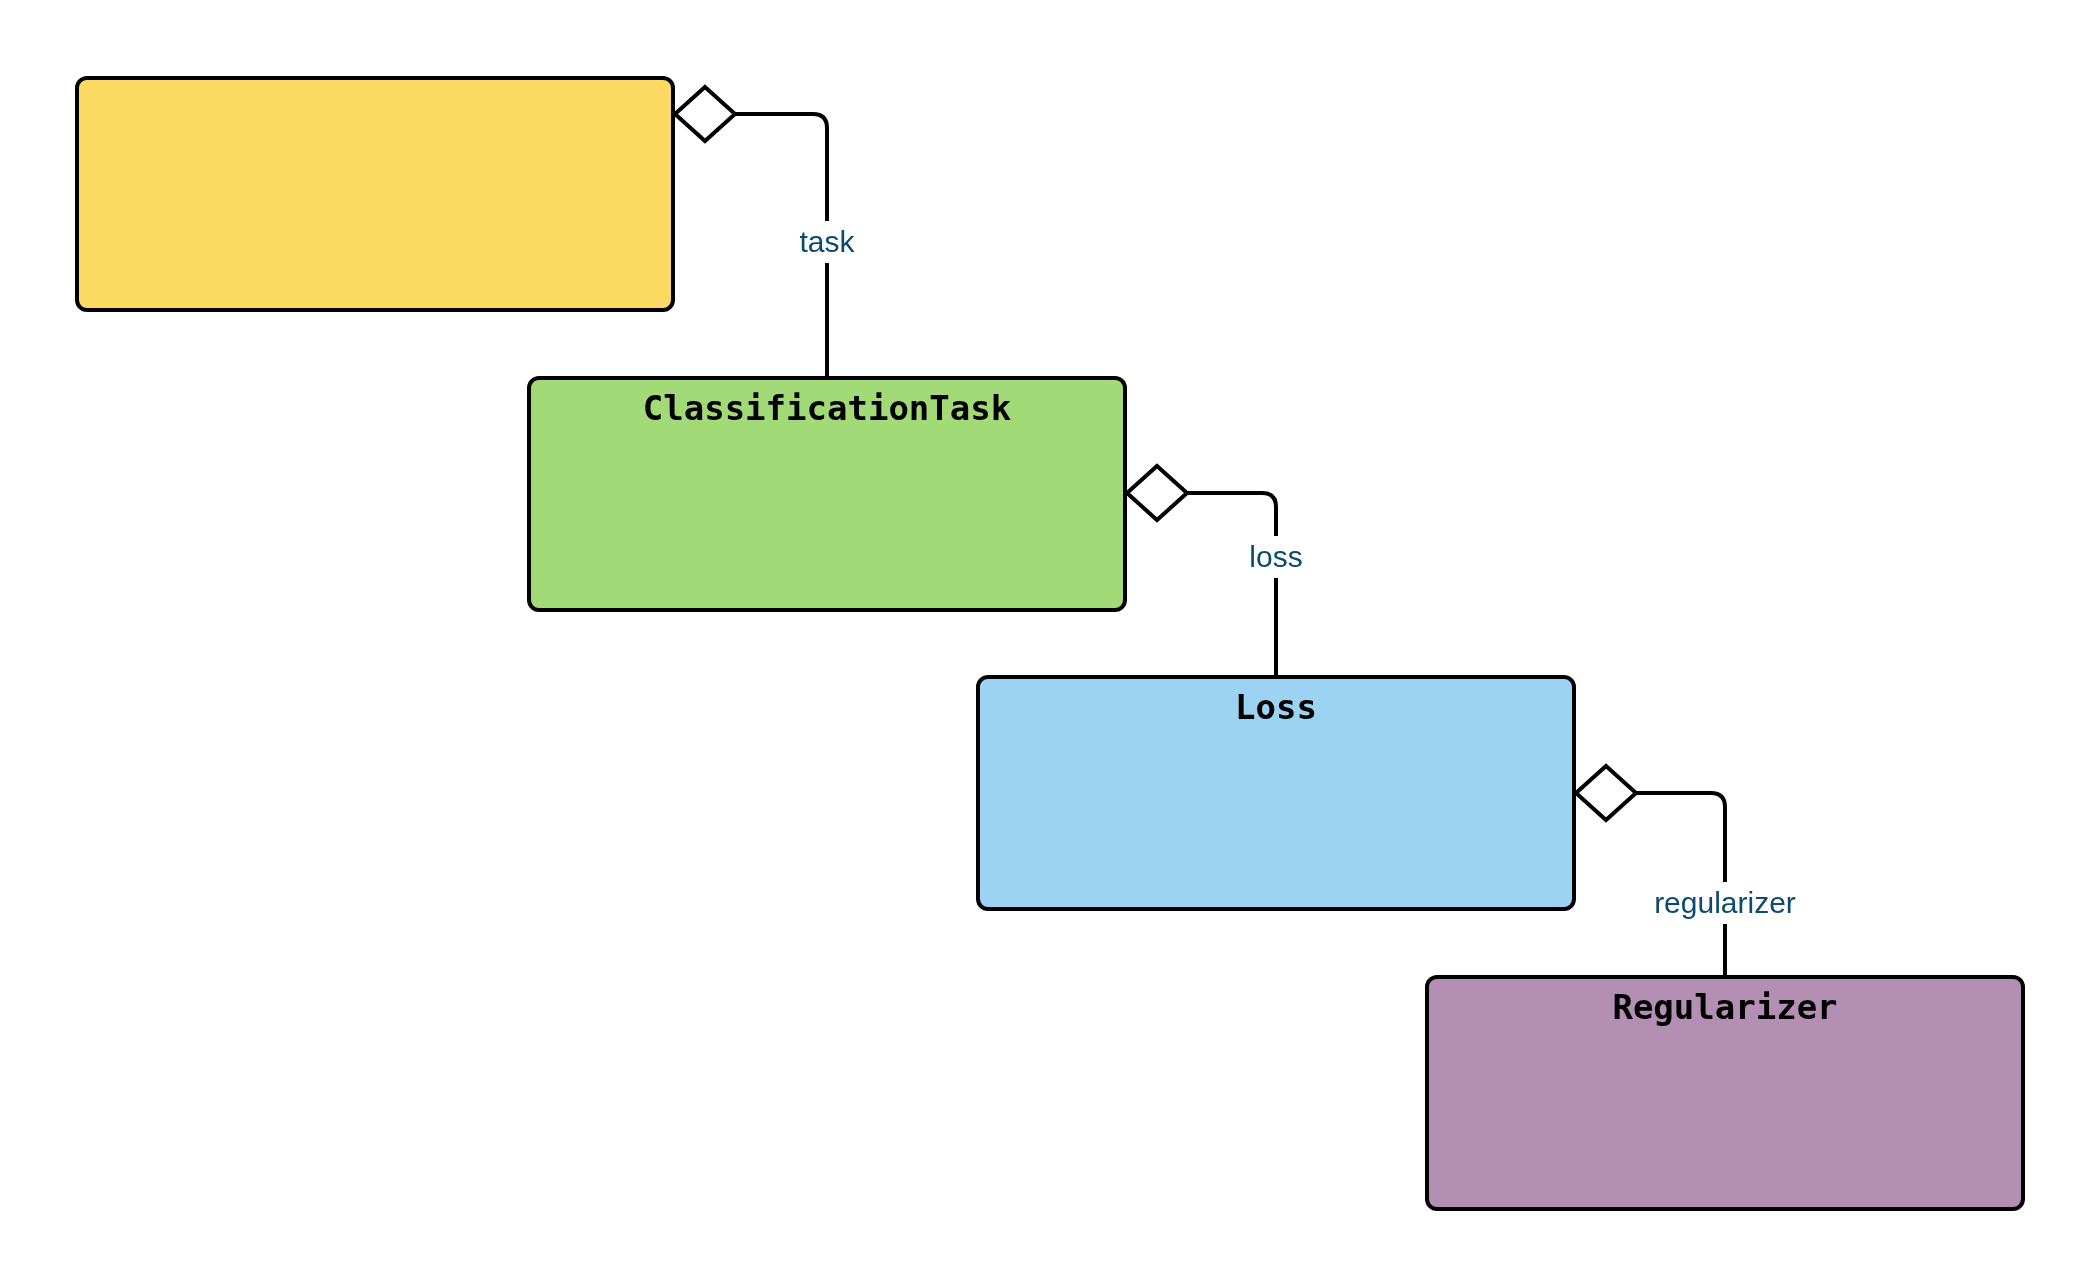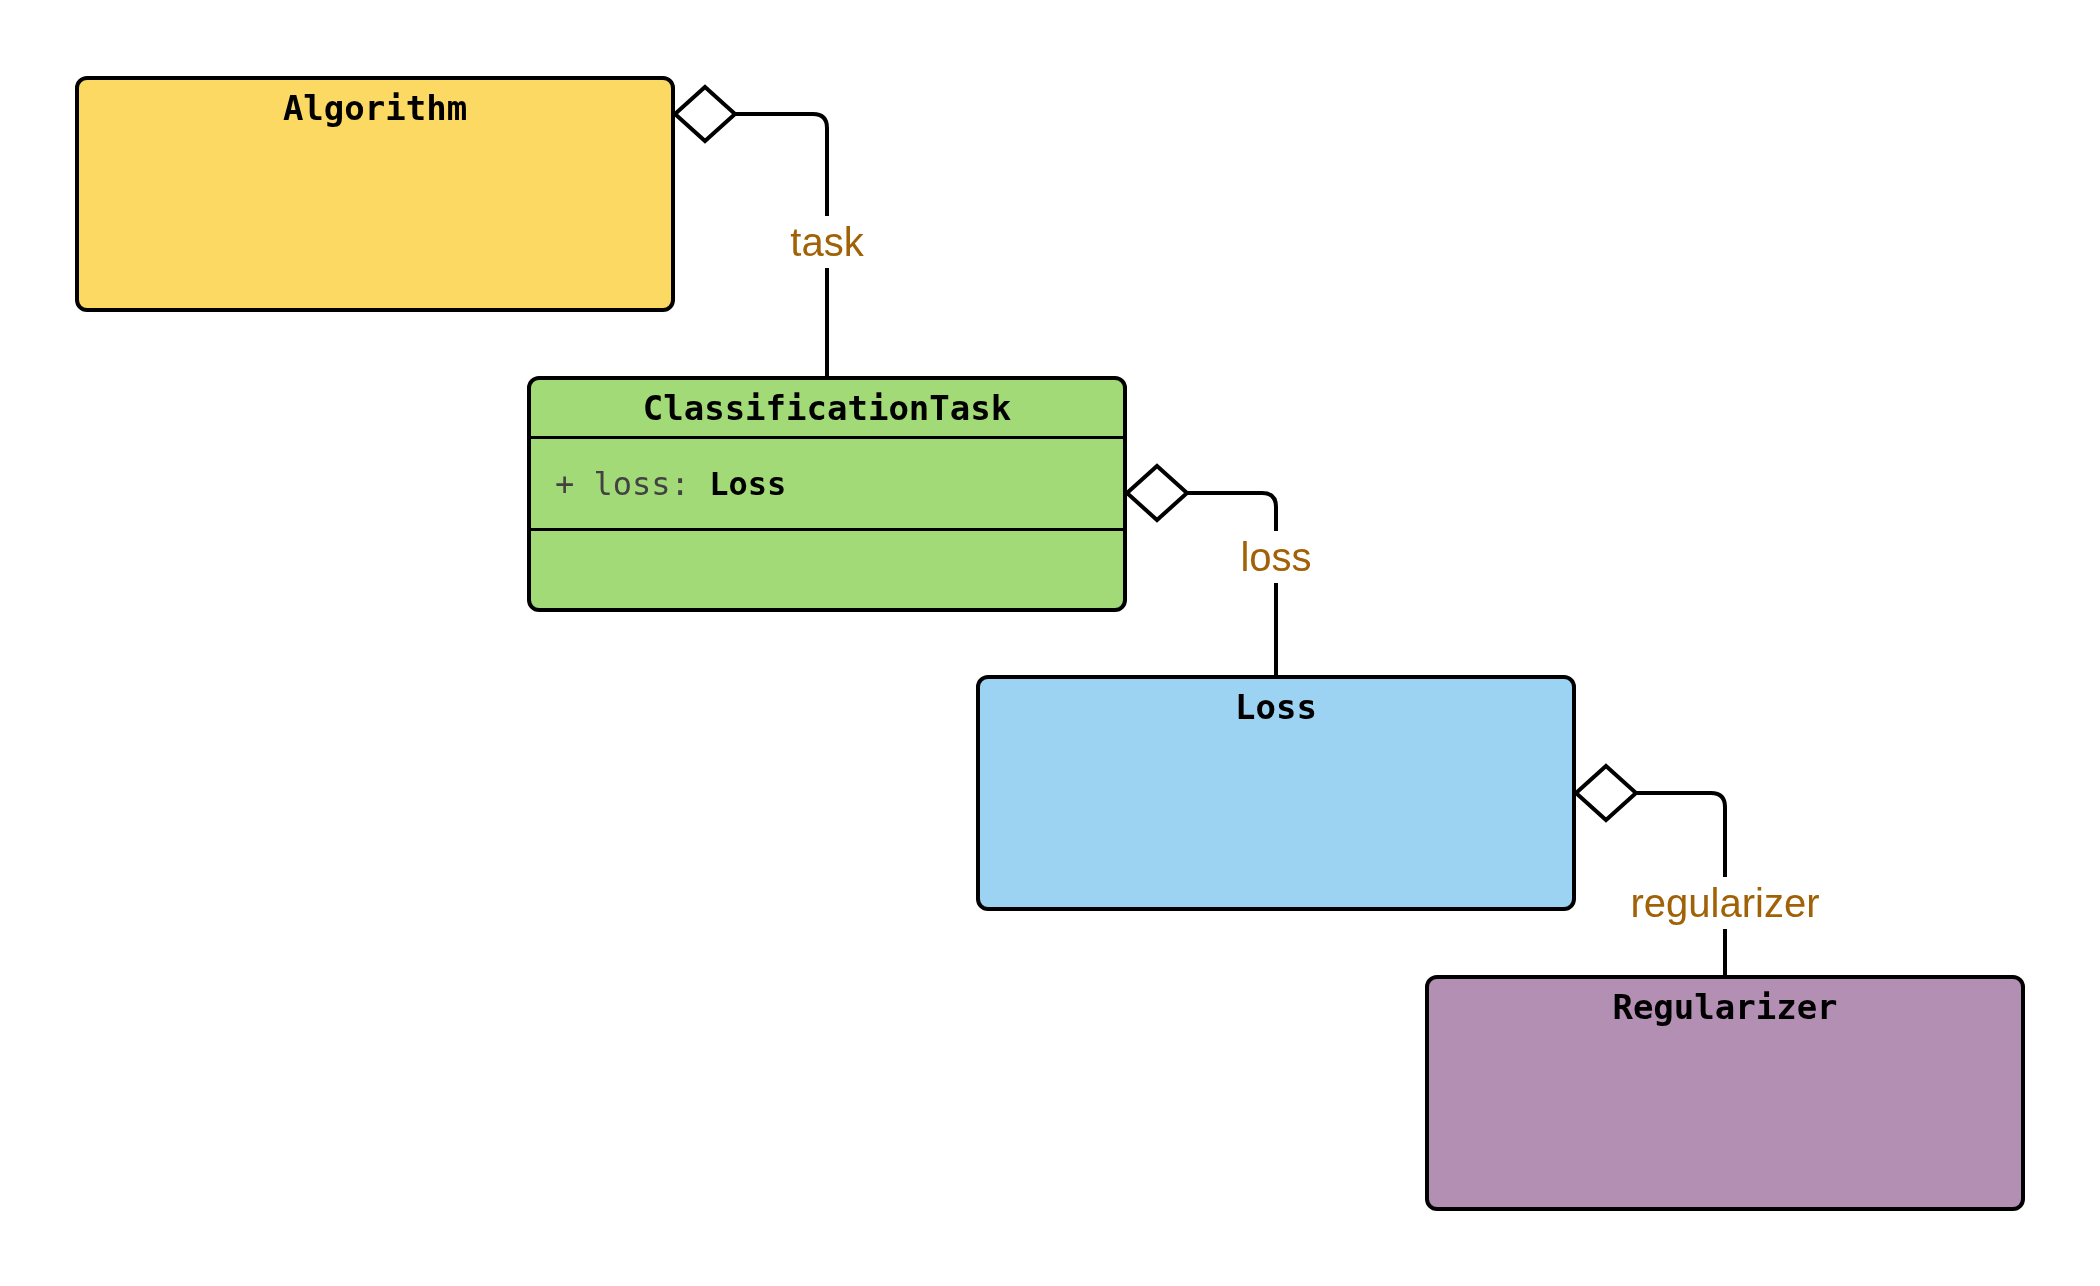--- a/index.html
+++ b/index.html
@@ -82,49 +82,45 @@
   }
   .uml-class .methods {
     flex: 1 1 auto;
   }
   .edge-label {
     position: absolute;
     transform: translate(-50%, -50%);
     background: #ffffff;
     padding: 6px 10px;
     font-family: "Liberation Sans", sans-serif;
-    font-size: 40px;
-    color: #a16207;
+    font-size: 30px;
+    color: #0c4a6e;
     line-height: 1;
     white-space: nowrap;
   }
   
   #class-0 { left: 75px;   top: 76px;  }
   #class-1 { left: 527px;  top: 376px; }
   #class-2 { left: 976px;  top: 675px; }
   #class-3 { left: 1425px; top: 975px; }
   #edge-label-0 { left: 827px;  top: 242px; }
   #edge-label-1 { left: 1276px; top: 557px; }
   #edge-label-2 { left: 1725px; top: 903px; }
 </style>
 </head>
 <body style="background: rgb(255, 255, 255);">
 
 <div class="canvas">
 
   <div class="uml-class" id="class-0" style="background-color: rgb(251, 217, 99);">
-    <div class="title">Algorithm</div>
     <div class="methods"></div>
   </div>
 
   <div class="uml-class" id="class-1" style="background-color: rgb(163, 218, 120);">
     <div class="title">ClassificationTask</div>
-    <div class="attrs">
-        <div class="attr"><span class="attr-sig">+ loss:</span> <span class="attr-type">Loss</span></div>
-      </div>
     <div class="methods"></div>
   </div>
 
   <div class="uml-class" id="class-2" style="background-color: rgb(157, 211, 242);">
     <div class="title">Loss</div>
     <div class="methods"></div>
   </div>
 
   <div class="uml-class" id="class-3" style="background-color: rgb(180, 143, 180);">
     <div class="title">Regularizer</div>

